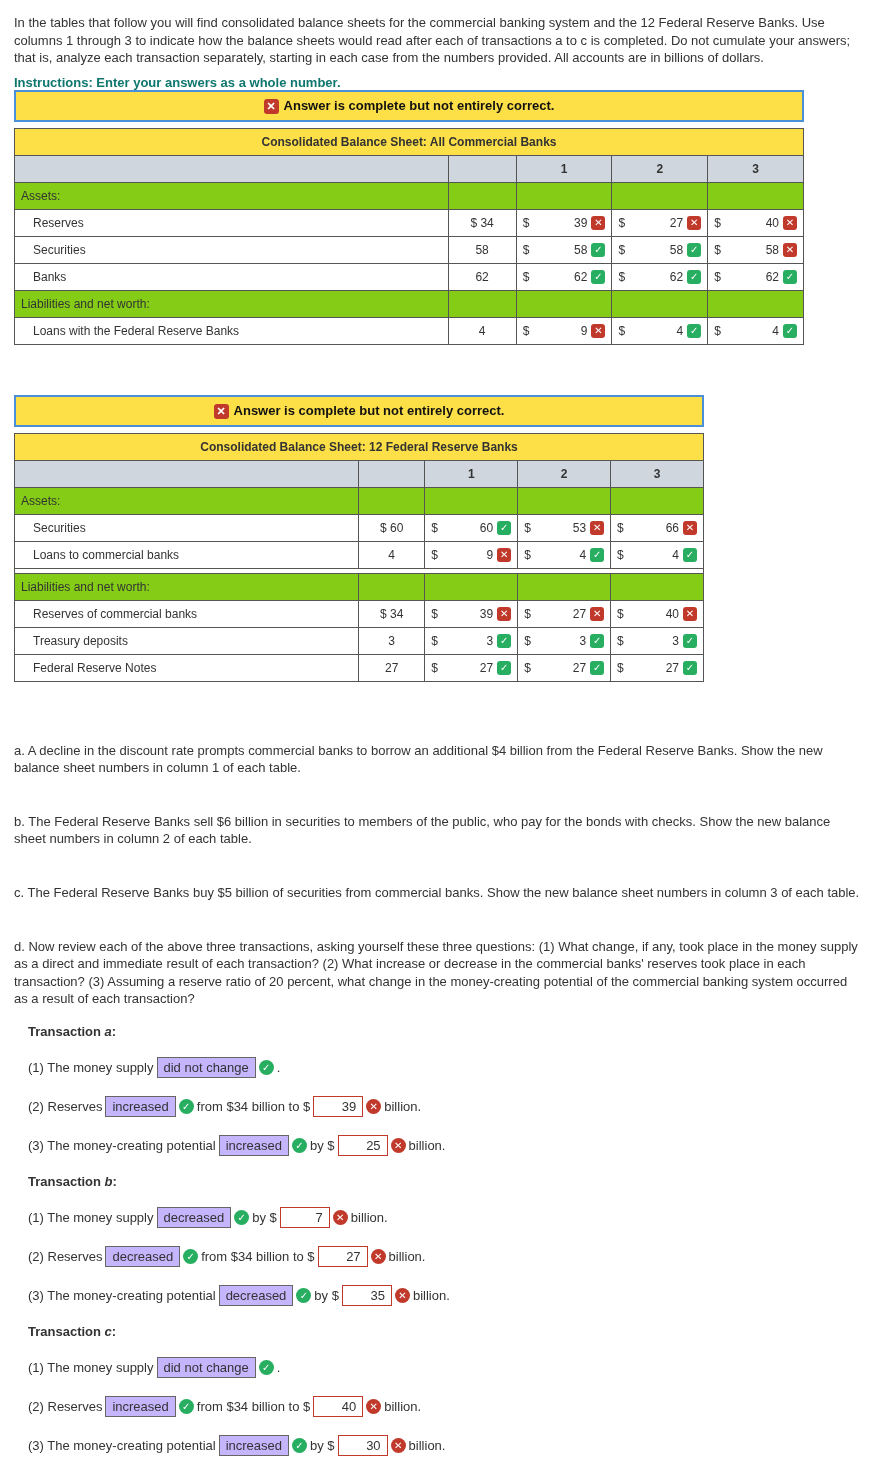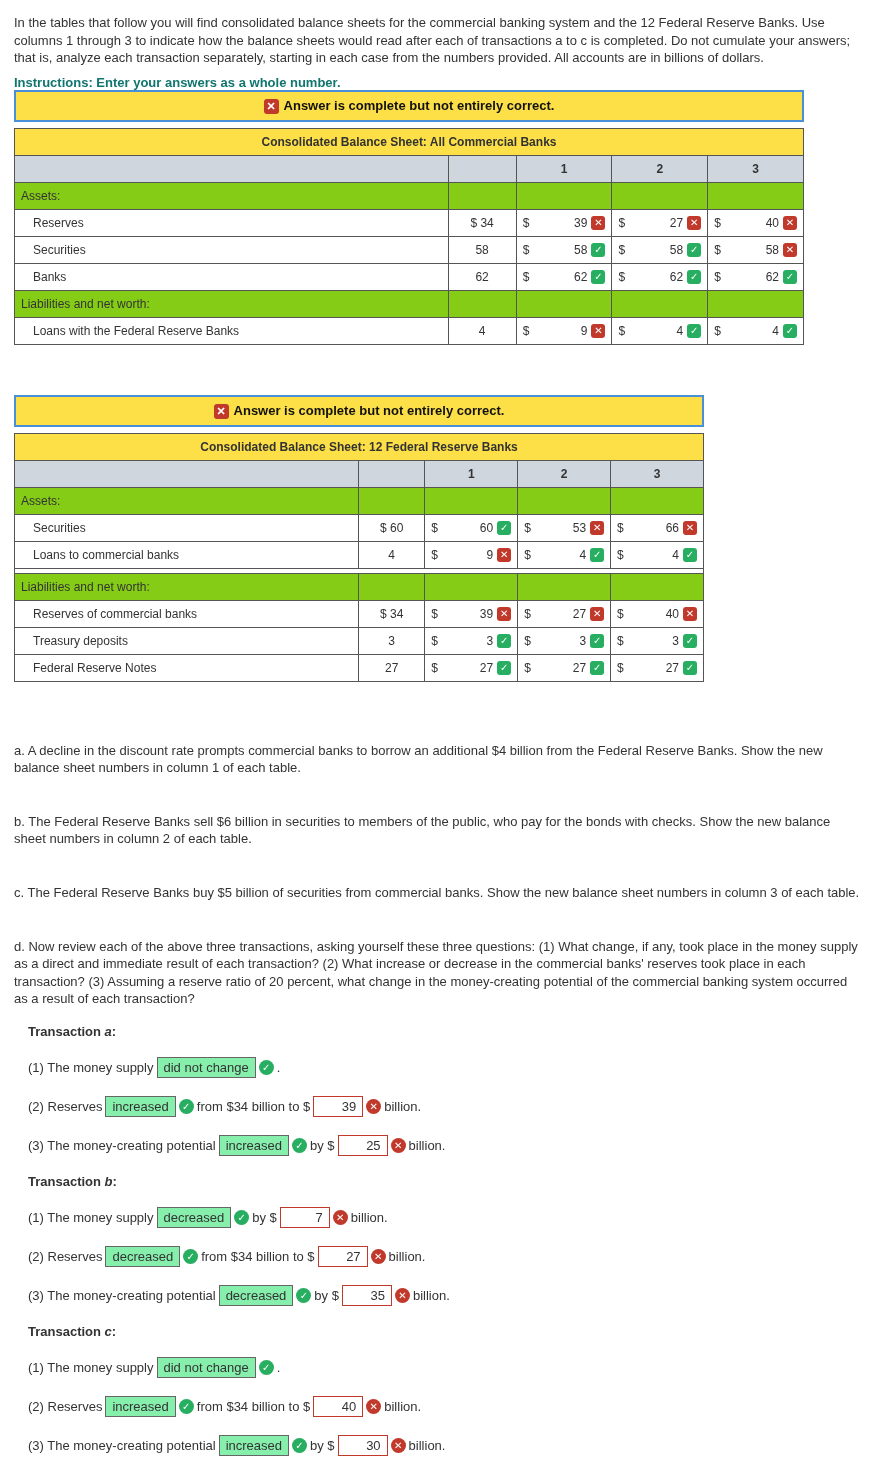--- a/index.html
+++ b/index.html
@@ -33,21 +33,21 @@
   .mark.ok { background:#27ae60; }
   .mark.bad { background:#c0392b; }
 
   .wrap1 { width: 790px; }
   .wrap2 { width: 690px; margin-top: 50px; }
 
   .qtext { margin: 36px 0 8px; line-height:1.35; }
   .qtext.first { margin-top: 60px; }
   .sub { font-weight:bold; margin: 16px 0 8px; padding-left:14px;}
   .line { margin: 18px 0; padding-left:14px; display:flex; align-items:center; flex-wrap:wrap; gap:3px;}
-  .selbox { border:1px solid #666; padding:2px 6px; background:#86efac; display:inline-block;}
+  .selbox { border:1px solid #666; padding:2px 6px; background:#c4b5fd; display:inline-block;}
   .numbox { border:1px solid #c0392b; padding:2px 6px; background:#fff; display:inline-block; min-width:36px; text-align:right;}
   .circ { display:inline-block; width:15px; height:15px; border-radius:50%; color:#fff; font-size:10px; line-height:15px; text-align:center; vertical-align:middle;}
   .circ.ok{background:#27ae60;} .circ.bad{background:#c0392b;}
   .it { font-style: italic; }
 </style>
 </head>
 <body>
 
 <div class="intro">In the tables that follow you will find consolidated balance sheets for the commercial banking system and the 12 Federal Reserve Banks. Use columns 1 through 3 to indicate how the balance sheets would read after each of transactions a to c is completed. Do not cumulate your answers; that is, analyze each transaction separately, starting in each case from the numbers provided. All accounts are in billions of dollars.</div>
 <div>

